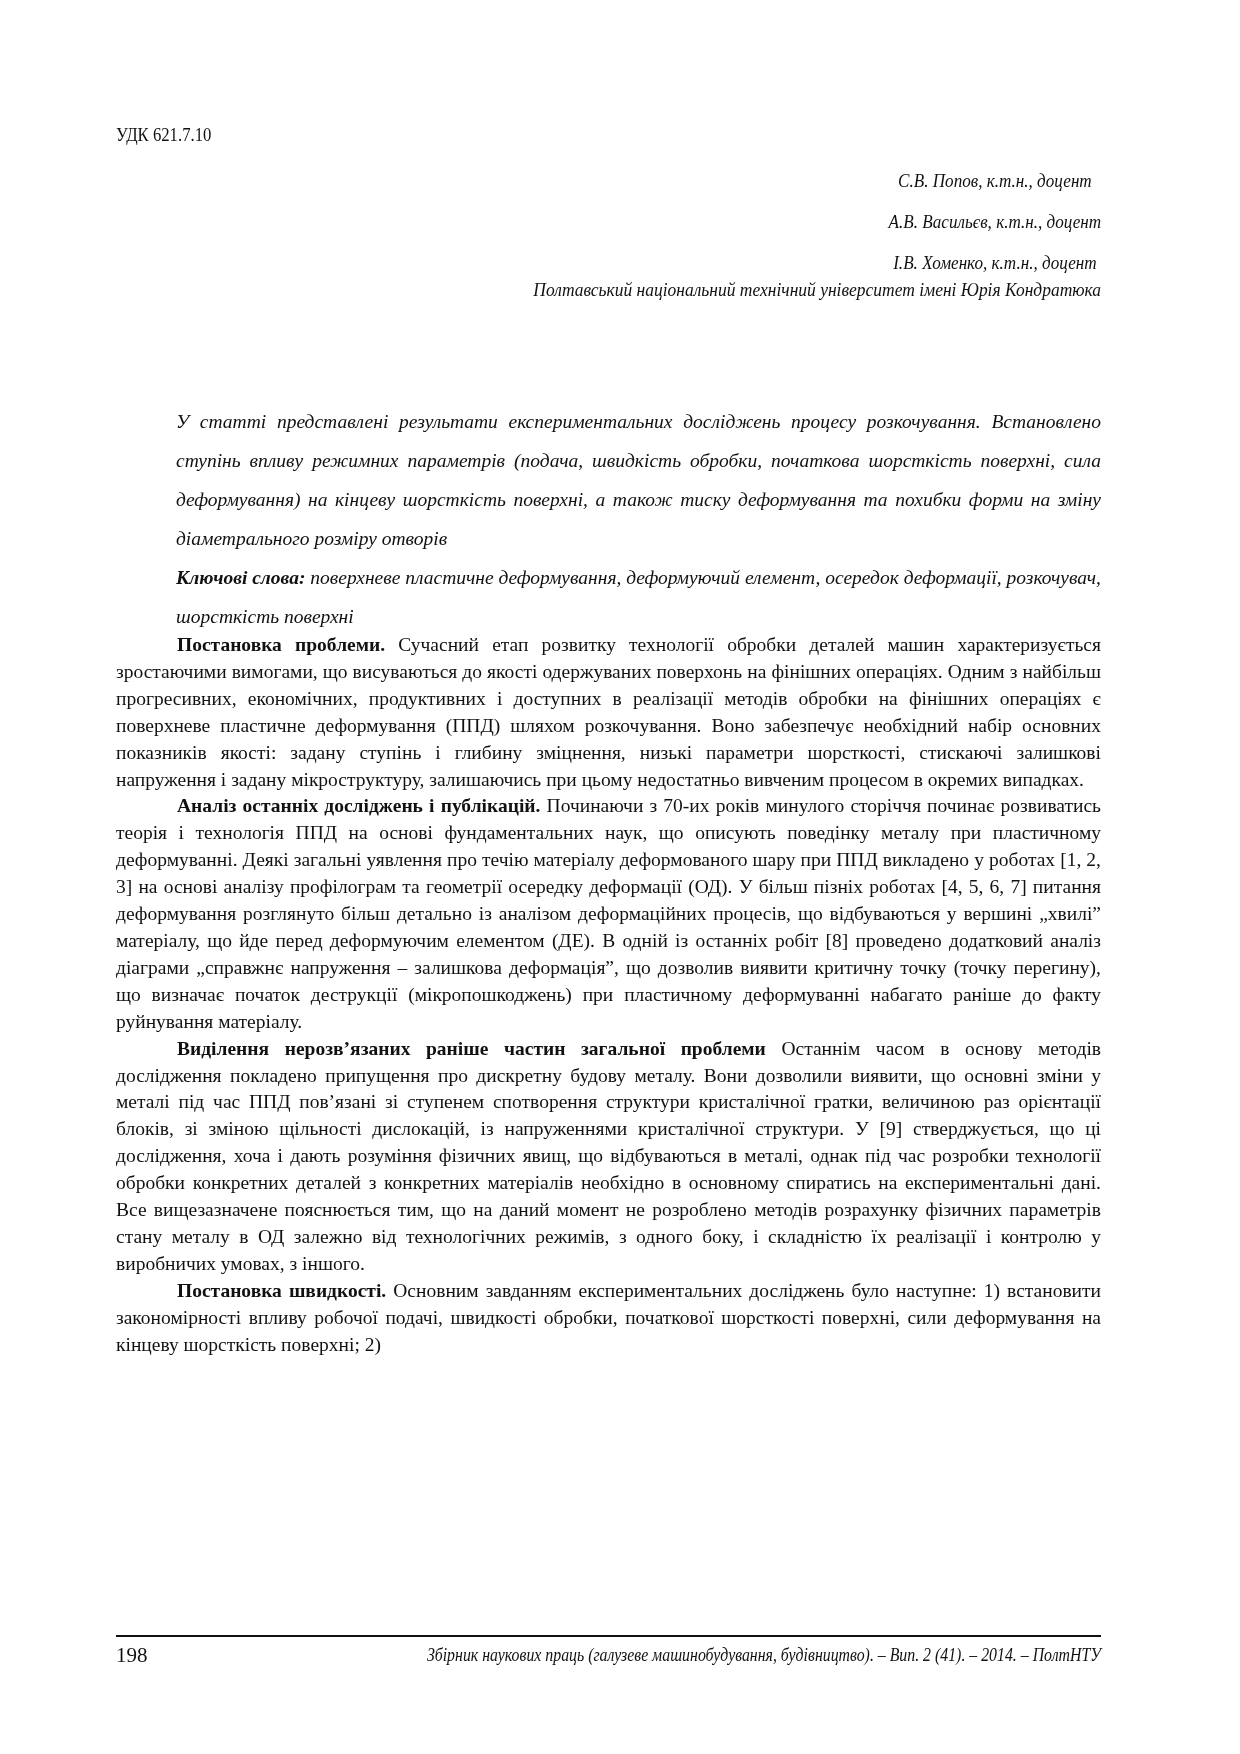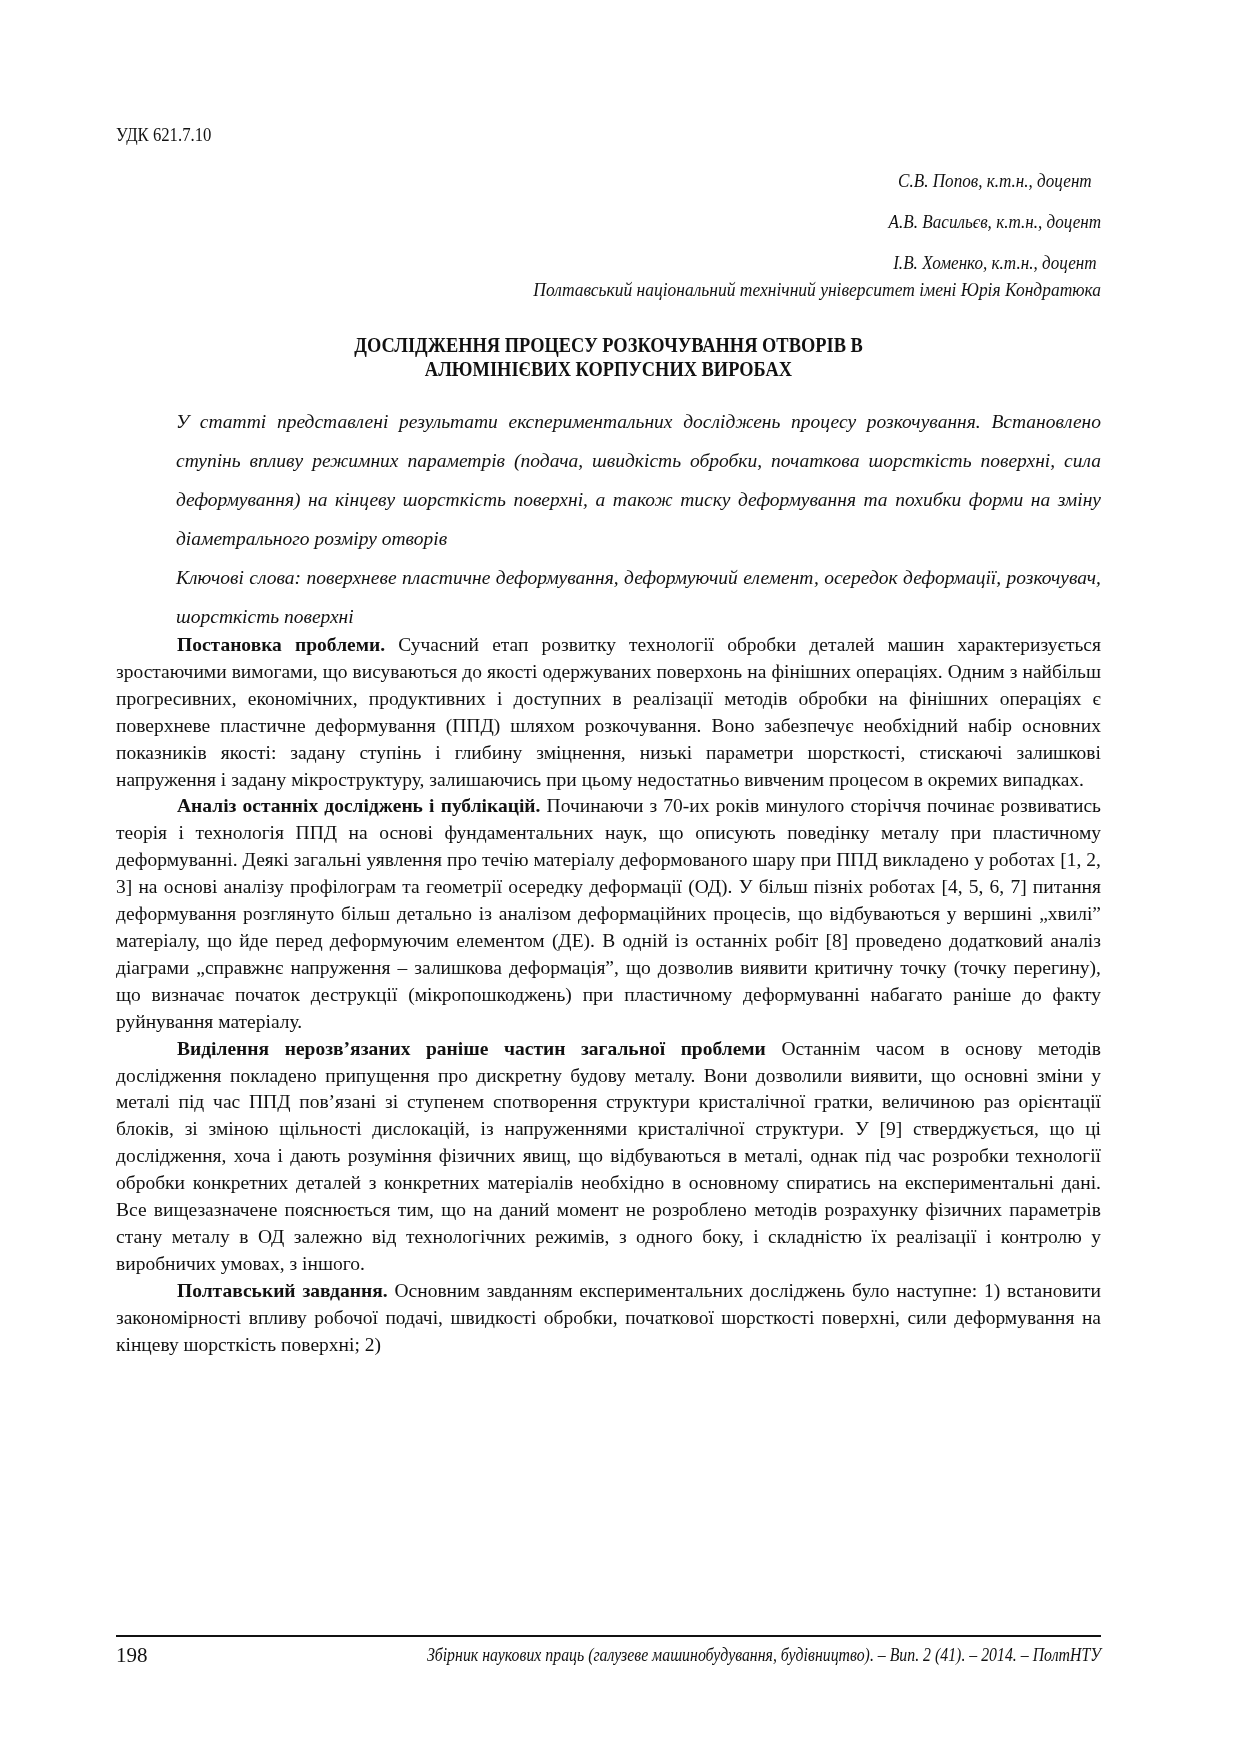--- a/index.html
+++ b/index.html
@@ -7,21 +7,21 @@
          font-family: "Liberation Serif", serif; color: #111; }
   .page { position: absolute; left: 116px; top: 0; width: 985px; height: 1267px; }
   .udk { position: absolute; top: 124px; left: 0; font-size: 19px; transform: scaleX(0.88); transform-origin: left; }
   .authors { position: absolute; top: 160px; right: 0; text-align: center; font-style: italic; font-size: 19px; }
   .author { height: 41px; line-height: 41px; transform: scaleX(0.9); transform-origin: right; white-space: nowrap; }
   .affil { position: absolute; top: 279px; right: 0; font-style: italic; font-size: 19px; white-space: nowrap; transform: scaleX(0.92); transform-origin: right; }
   .title { position: absolute; top: 333px; left: 0; width: 985px; text-align: center; font-weight: bold; font-size: 20px; line-height: 24px; }
   .title div { transform: scaleX(0.92); }
   .abstract { position: absolute; top: 402px; left: 60px; width: 925px; font-style: italic; font-size: 19.5px; line-height: 39px; text-align: justify; }
   .abstract p { margin: 0; }
-  .kw-label { font-weight: normal; }
+  .kw-label { font-weight: bold; }
   .body { position: absolute; top: 632px; left: 0; width: 985px; font-size: 19.5px; line-height: 26.9px; text-align: justify; }
   .body p { margin: 0; text-indent: 61px; }
   .body b { font-weight: bold; }
   .footer-rule { position: absolute; top: 1635px; left: 0; width: 985px; height: 2px; background: #111; }
   .footer { position: absolute; top: 1643px; left: 0; width: 985px; font-size: 18px; white-space: nowrap; }
   .page-num { position: absolute; left: 0; top: 0; font-size: 21px; }
   .journal { position: absolute; right: 0; top: 2px; font-style: italic; font-size: 18px; transform: scaleX(0.88); transform-origin: right; }
 </style>
 </head>
 <body>
@@ -31,35 +31,31 @@
   <div class="udk">УДК 621.7.10</div>
 
   <div class="authors">
     <div class="author">С.В. Попов, к.т.н., доцент</div>
     <div class="author">А.В. Васильєв, к.т.н., доцент</div>
     <div class="author">І.В. Хоменко, к.т.н., доцент</div>
   </div>
 
   <div class="affil">Полтавський національний технічний університет імені Юрія Кондратюка</div>
 
-  <div class="title">
-    <div>ДОСЛІДЖЕННЯ ПРОЦЕСУ РОЗКОЧУВАННЯ ОТВОРІВ В</div>
-    <div>АЛЮМІНІЄВИХ КОРПУСНИХ ВИРОБАХ</div>
-  </div>
 
   <div class="abstract">
     <p>У статті представлені результати експериментальних досліджень процесу розкочування. Встановлено ступінь впливу режимних параметрів (подача, швидкість обробки, початкова шорсткість поверхні, сила деформування) на кінцеву шорсткість поверхні, а також тиску деформування та похибки форми на зміну діаметрального розміру отворів</p>
     <p><span class="kw-label">Ключові слова:</span><span> поверхневе пластичне деформування, деформуючий елемент, осередок деформації, розкочувач, шорсткість поверхні</span></p>
   </div>
 
   <div class="body">
     <p><b>Постановка проблеми.</b><span> Сучасний етап розвитку технології обробки деталей машин характеризується зростаючими вимогами, що висуваються до якості одержуваних поверхонь на фінішних операціях. Одним з найбільш прогресивних, економічних, продуктивних і доступних в реалізації методів обробки на фінішних операціях є поверхневе пластичне деформування (ППД) шляхом розкочування. Воно забезпечує необхідний набір основних показників якості: задану ступінь і глибину зміцнення, низькі параметри шорсткості, стискаючі залишкові напруження і задану мікроструктуру, залишаючись при цьому недостатньо вивченим процесом в окремих випадках.</span></p>
     <p><b>Аналіз останніх досліджень і публікацій.</b><span> Починаючи з 70-их років минулого сторіччя починає розвиватись теорія і технологія ППД на основі фундаментальних наук, що описують поведінку металу при пластичному деформуванні. Деякі загальні уявлення про течію матеріалу деформованого шару при ППД викладено у роботах [1, 2, 3] на основі аналізу профілограм та геометрії осередку деформації (ОД). У більш пізніх роботах [4, 5, 6, 7] питання деформування розглянуто більш детально із аналізом деформаційних процесів, що відбуваються у вершині „хвилі” матеріалу, що йде перед деформуючим елементом (ДЕ). В одній із останніх робіт [8] проведено додатковий аналіз діаграми „справжнє напруження – залишкова деформація”, що дозволив виявити критичну точку (точку перегину), що визначає початок деструкції (мікропошкоджень) при пластичному деформуванні набагато раніше до факту руйнування матеріалу.</span></p>
     <p><b>Виділення нерозв’язаних раніше частин загальної проблеми</b><span> Останнім часом в основу методів дослідження покладено припущення про дискретну будову металу. Вони дозволили виявити, що основні зміни у металі під час ППД пов’язані зі ступенем спотворення структури кристалічної гратки, величиною раз орієнтації блоків, зі зміною щільності дислокацій, із напруженнями кристалічної структури. У [9] стверджується, що ці дослідження, хоча і дають розуміння фізичних явищ, що відбуваються в металі, однак під час розробки технології обробки конкретних деталей з конкретних матеріалів необхідно в основному спиратись на експериментальні дані. Все вищезазначене пояснюється тим, що на даний момент не розроблено методів розрахунку фізичних параметрів стану металу в ОД залежно від технологічних режимів, з одного боку, і складністю їх реалізації і контролю у виробничих умовах, з іншого.</span></p>
-    <p><b>Полтавський завдання.</b><span> Основним завданням експериментальних досліджень було наступне: 1) встановити закономірності впливу робочої подачі, швидкості обробки, початкової шорсткості поверхні, сили деформування на кінцеву шорсткість поверхні; 2)</span></p>
+    <p><b>Постановка швидкості.</b><span> Основним завданням експериментальних досліджень було наступне: 1) встановити закономірності впливу робочої подачі, швидкості обробки, початкової шорсткості поверхні, сили деформування на кінцеву шорсткість поверхні; 2)</span></p>
   </div>
 
   <div class="footer-rule"></div>
   <div class="footer">
     <span class="page-num">198</span>
     <span class="journal">Збірник наукових праць (галузеве машинобудування, будівництво). – Вип. 2 (41). – 2014. – ПолтНТУ</span>
   </div>
 
 </div>
 

